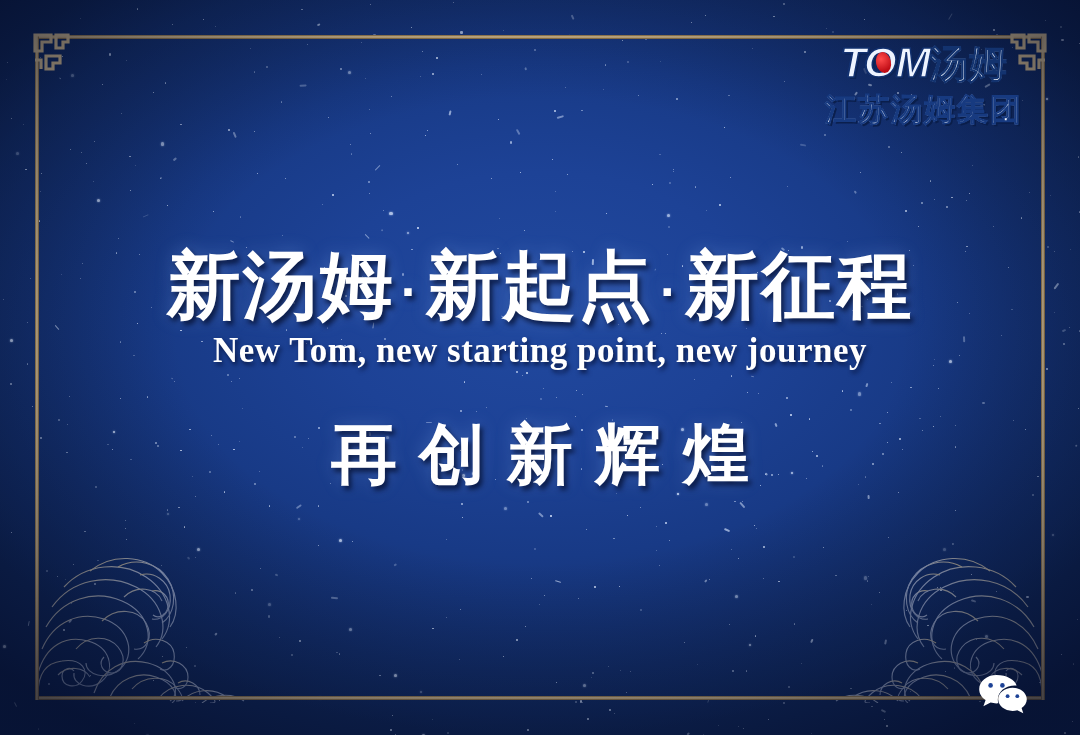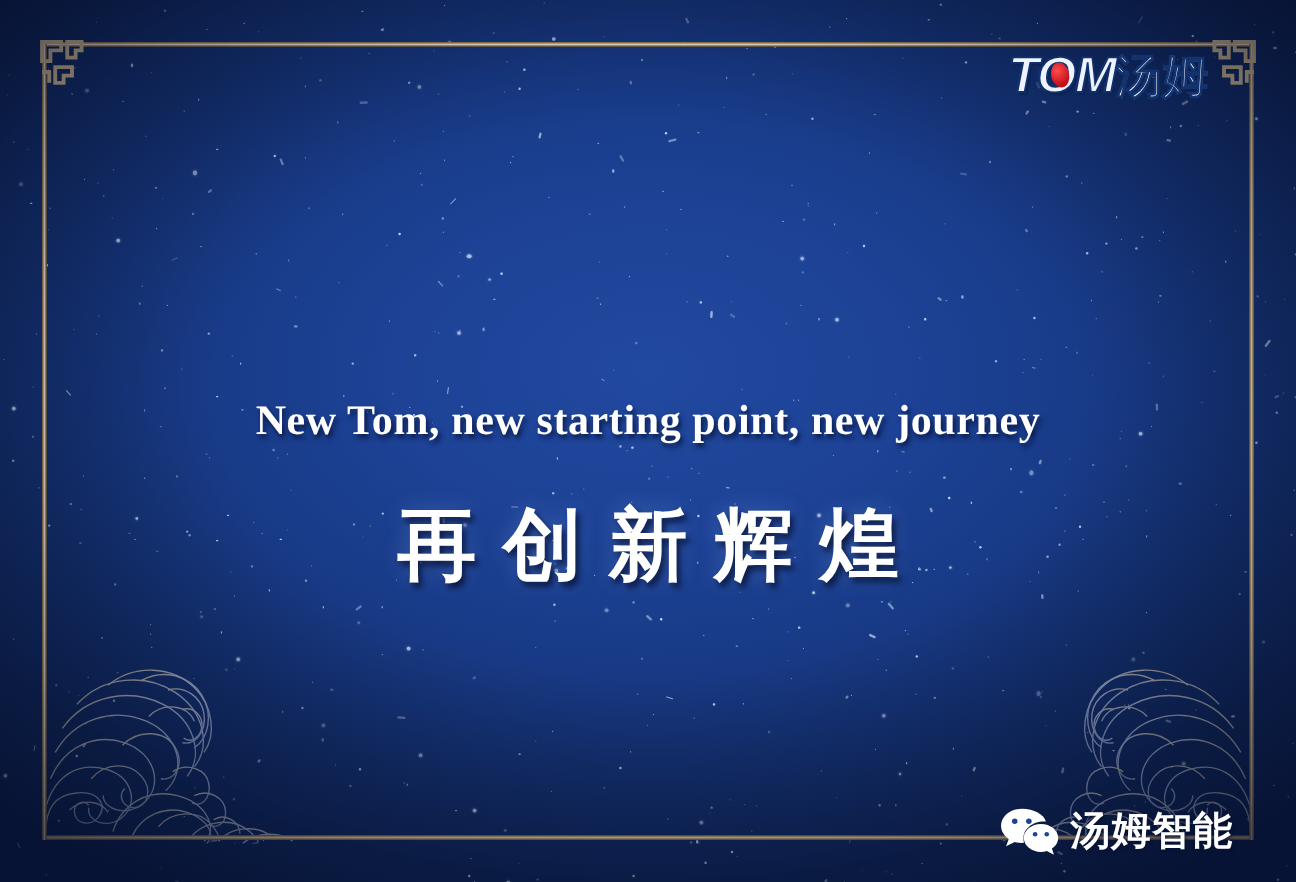--- a/index.html
+++ b/index.html
@@ -799,33 +799,36 @@
     </g>
   </svg>
 
   <div class="vig"></div>
 
   <div class="logo">
     <div class="logo-row">
       <span class="logo-tom">TOM</span><span class="logo-cn">汤姆</span>
       <span class="logo-dot"></span>
     </div>
+    <div class="logo-sub">江苏汤姆集团</div>
   </div>
 
+  <div class="block cn1">
+    <span>新汤姆</span><span class="sep">·</span><span>新起点</span><span class="sep">·</span><span>新征程</span>
+  </div>
   <div class="block en1">New Tom, new starting point, new journey</div>
 
   <div class="block cn2">再创新辉煌</div>
 
   <div class="wm">
     <svg width="50" height="42" viewBox="0 0 50 42">
       <g fill="#ffffff">
         <path d="M18.5 2C8.9 2 1.2 8.4 1.2 16.2c0 4.4 2.5 8.3 6.4 10.9L5.4 33.3l7.2-3.7c1.9.5 3.9.8 5.9.8.6 0 1.3 0 1.9-.1-.4-1.2-.6-2.4-.6-3.7 0-7.8 7.6-14.1 17-14.1.6 0 1.2 0 1.8.1C37.1 6.9 28.7 2 18.5 2z"></path>
         <circle cx="12.6" cy="12.4" r="2.3" fill="#1d4296"></circle>
         <circle cx="24.4" cy="12.4" r="2.3" fill="#1d4296"></circle>
         <path d="M48.8 26.3c0-6.4-6.4-11.6-14.3-11.6S20.2 19.9 20.2 26.3c0 6.4 6.4 11.6 14.3 11.6 1.7 0 3.3-.2 4.8-.7l6 3-1.7-5.1c3.2-2.1 5.2-5.3 5.2-8.8z"></path>
         <circle cx="29.6" cy="23.2" r="1.9" fill="#1d4296"></circle>
         <circle cx="39.3" cy="23.2" r="1.9" fill="#1d4296"></circle>
       </g>
     </svg>
-    <span class="wm-txt">汤姆智能</span>
   </div>
 
 </div>
 
 </body></html>

